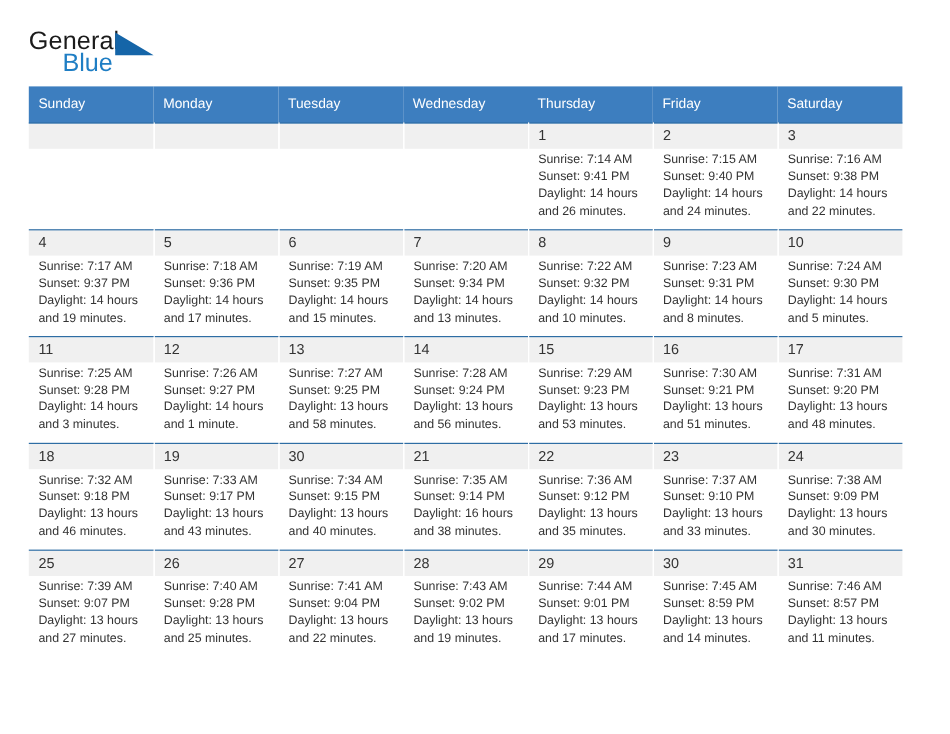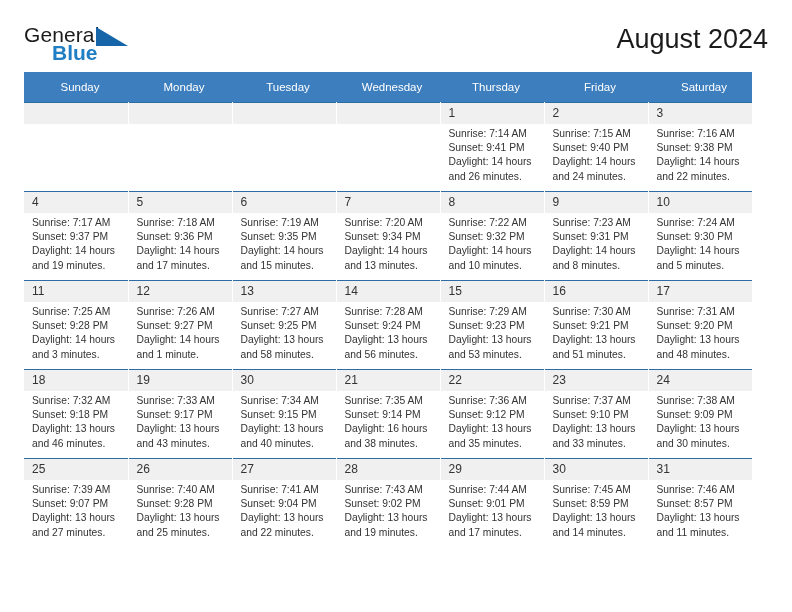--- a/index.html
+++ b/index.html
@@ -46,21 +46,20 @@
     color: #1b1b1b;
     line-height: 22px;
   }
   .logo-blue {
     position: absolute;
     left: 28px;
     top: 18px;
     font-size: 21px;
     color: #1f7ec4;
     line-height: 22px;
-    font-weight: bold;
   }
   .logo-triangle {
     position: absolute;
     left: 72px;
     top: 3px;
     width: 0;
     height: 0;
     border-left: 32px solid #1565a8;
     border-top: 19px solid transparent;
   }
@@ -88,21 +87,21 @@
   .calendar {
     width: 728px;
     border-collapse: collapse;
     table-layout: fixed;
   }
   .calendar th {
     background: #3d7ebf;
     color: #ffffff;
     font-weight: normal;
     font-size: 11.5px;
-    text-align: center;
+    text-align: left;
     padding: 5px 0 5px 8px;
     height: 20px;
     border: none;
   }
   .calendar td {
     width: 104px;
     height: 88px;
     vertical-align: top;
     padding: 0;
     border-top: 1px solid #2e6da4;
@@ -141,21 +140,20 @@
 
 <div class="page">
 
   <div class="header">
     <div class="logo">
       <span class="logo-general">General</span>
       <span class="logo-triangle"></span>
       <span class="logo-blue">Blue</span>
     </div>
     <div class="title-block">
-      <h1 class="cal-title">August 2024</h1>
     </div>
   </div>
 
   <table class="calendar">
     <thead>
       <tr>
         <th>Sunday</th>
         <th>Monday</th>
         <th>Tuesday</th>
         <th>Wednesday</th>

